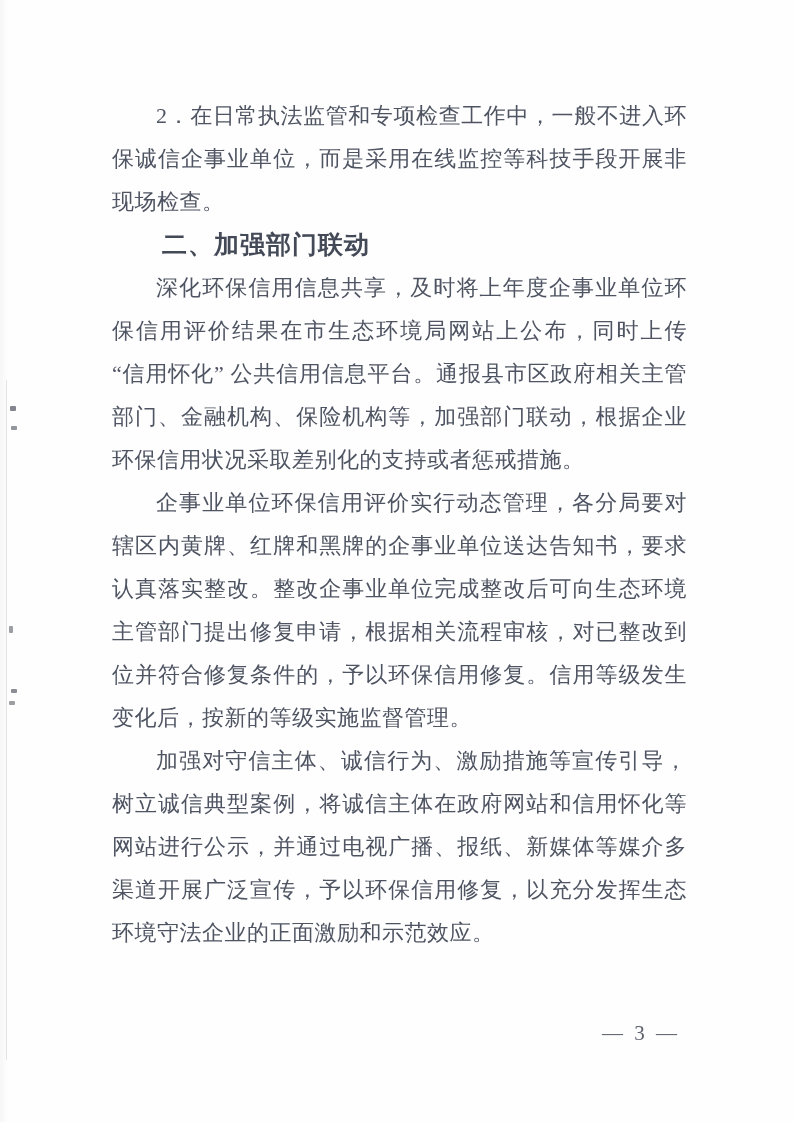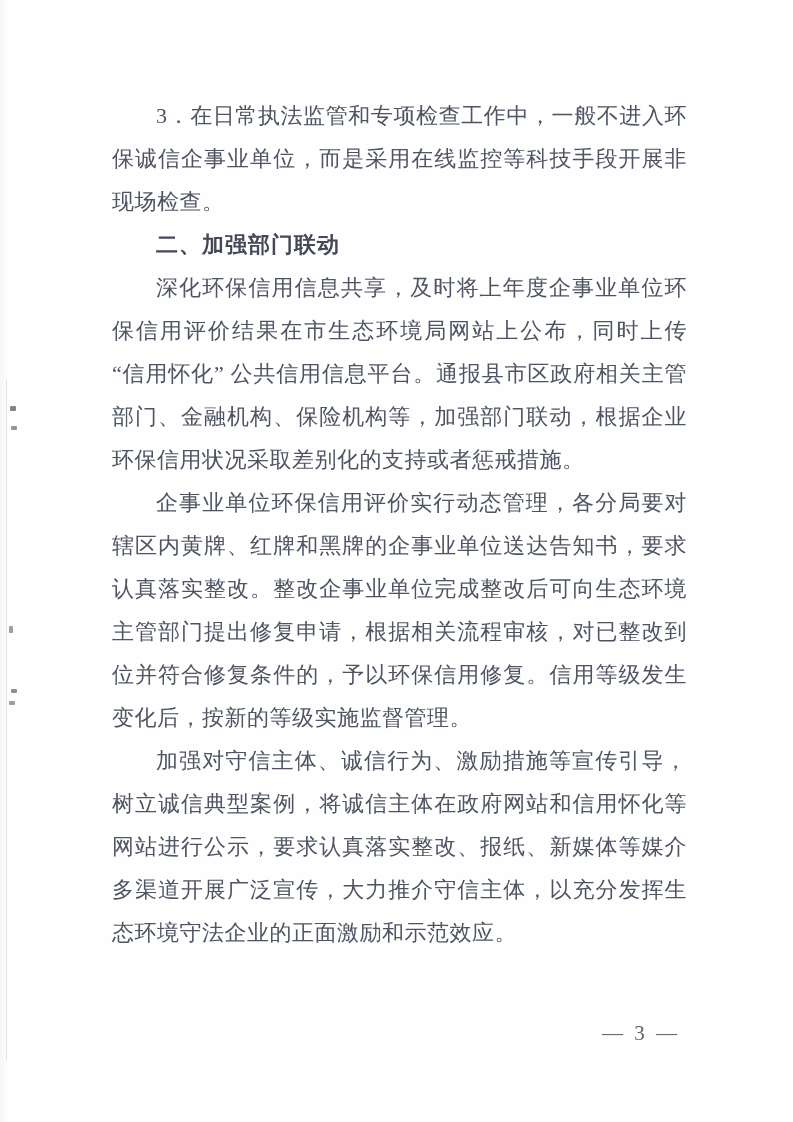--- a/index.html
+++ b/index.html
@@ -28,21 +28,21 @@
     text-align: justify;
   }
   .doc-body p {
     margin: 0;
     text-indent: 2em;
     letter-spacing: 0.5px;
   }
   .doc-body h2 {
     margin: 0;
     text-indent: 2em;
-    font-size: 22px;
+    font-size: 25px;
     line-height: 43px;
     font-weight: bold;
     letter-spacing: 1px;
     color: #434956;
     font-family: "Liberation Sans", sans-serif;
   }
   .page-number {
     position: absolute;
     left: 586px;
     top: 1021px;
@@ -76,21 +76,21 @@
 
 <div class="page">
   <div class="edge-line"></div>
   <div class="speck s1"></div>
   <div class="speck s2"></div>
   <div class="speck s3"></div>
   <div class="speck s4"></div>
   <div class="speck s5"></div>
 
   <div class="doc-body" id="doc-body">
-      <p>3．在日常执法监管和专项检查工作中，一般不进入环保诚信企事业单位，而是采用在线监控等科技手段开展非现场检查。</p>
+      <p>2．在日常执法监管和专项检查工作中，一般不进入环保诚信企事业单位，而是采用在线监控等科技手段开展非现场检查。</p>
       <h2>二、加强部门联动</h2>
       <p>深化环保信用信息共享，及时将上年度企事业单位环保信用评价结果在市生态环境局网站上公布，同时上传 “信用怀化” 公共信用信息平台。通报县市区政府相关主管部门、金融机构、保险机构等，加强部门联动，根据企业环保信用状况采取差别化的支持或者惩戒措施。</p>
       <p>企事业单位环保信用评价实行动态管理，各分局要对辖区内黄牌、红牌和黑牌的企事业单位送达告知书，要求认真落实整改。整改企事业单位完成整改后可向生态环境主管部门提出修复申请，根据相关流程审核，对已整改到位并符合修复条件的，予以环保信用修复。信用等级发生变化后，按新的等级实施监督管理。</p>
-      <p>加强对守信主体、诚信行为、激励措施等宣传引导，树立诚信典型案例，将诚信主体在政府网站和信用怀化等网站进行公示，要求认真落实整改、报纸、新媒体等媒介多渠道开展广泛宣传，大力推介守信主体，以充分发挥生态环境守法企业的正面激励和示范效应。</p>
+      <p>加强对守信主体、诚信行为、激励措施等宣传引导，树立诚信典型案例，将诚信主体在政府网站和信用怀化等网站进行公示，并通过电视广播、报纸、新媒体等媒介多渠道开展广泛宣传，予以环保信用修复，以充分发挥生态环境守法企业的正面激励和示范效应。</p>
     </div>
 
   <div class="page-number">— 3 —</div>
 </div>
 
 </body></html>

